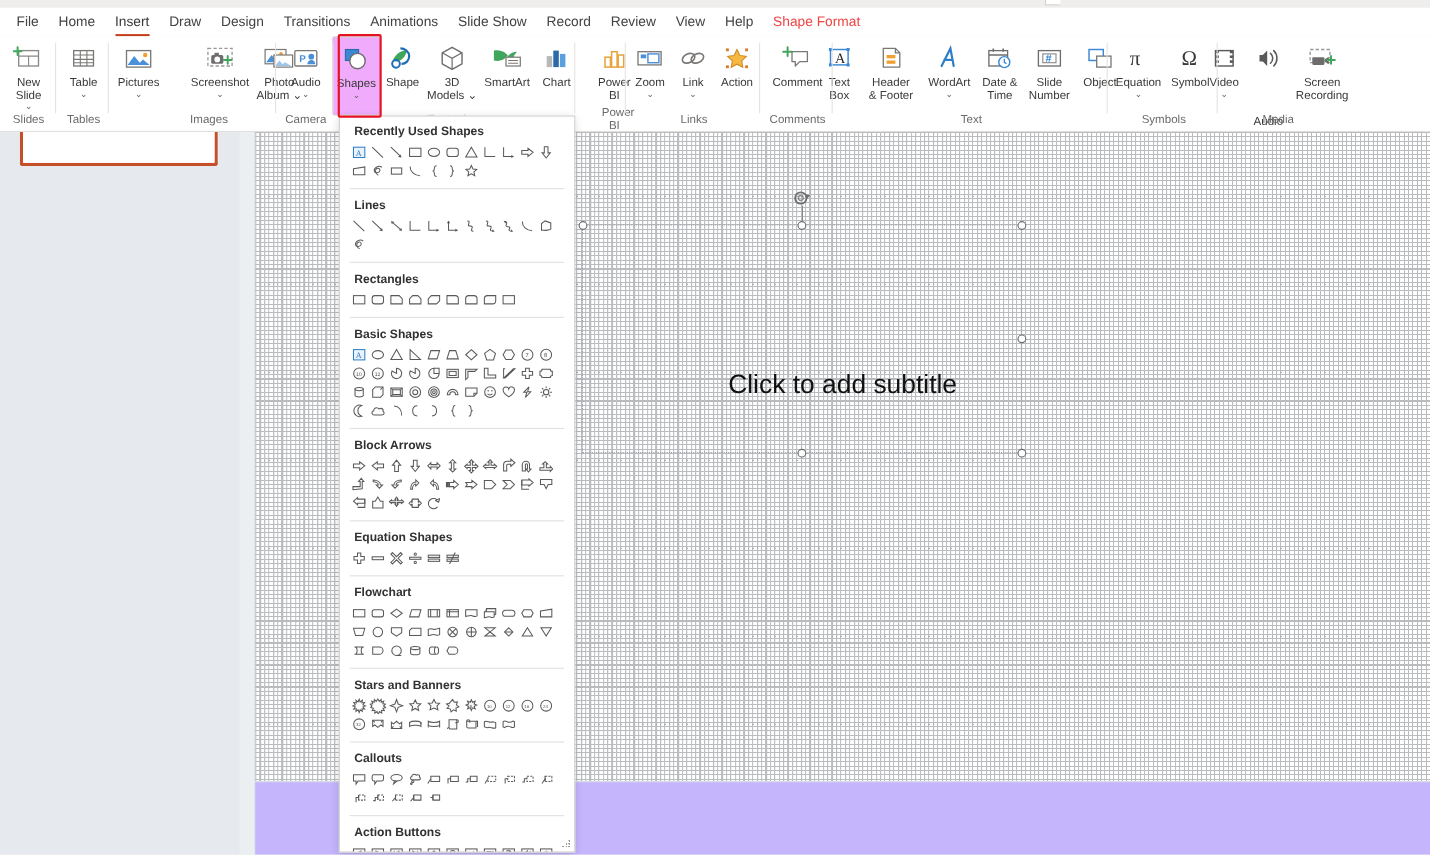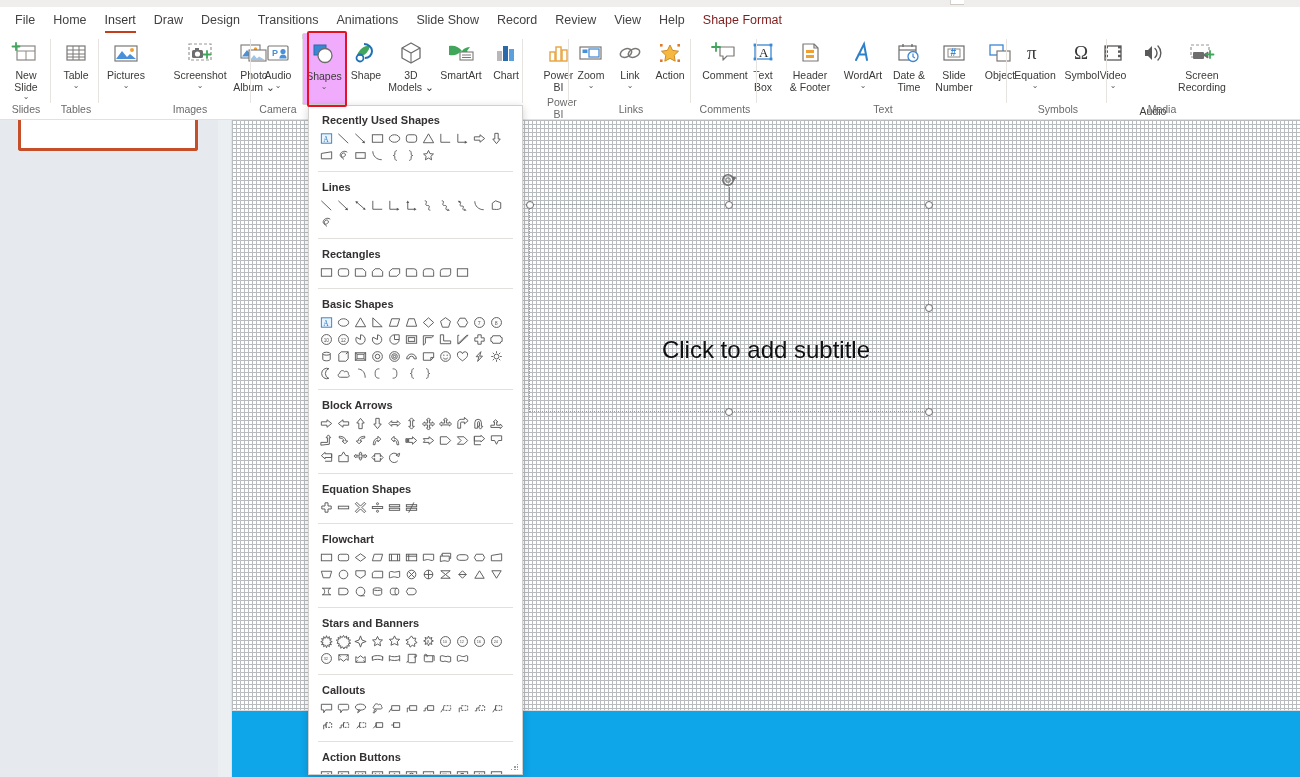--- a/index.html
+++ b/index.html
@@ -30,21 +30,21 @@
   .menu-item {
     font-size: 12.5px; color: #444242;
     padding: 4px 9px 5px 9px; position: relative; white-space: nowrap;
     cursor: default;
   }
   .menu-item.active { color: #383838; }
   .menu-item.active::after {
     content: ""; position: absolute; left: 9px; right: 9px; bottom: -1px;
     height: 2px; background: #c43e1c;
   }
-  .menu-item.ctx { color: #7f1d1d; }
+  .menu-item.ctx { color: #ef4444; }
 
   
   .ribbon {
     position: absolute; left: 0; top: 33px; width: 1300px; height: 87px;
     background: #ffffff; border-bottom: 1px solid #e3e0dd;
   }
   .rgroup {
     position: absolute; top: 0; height: 87px;
     display: flex; flex-direction: column; align-items: center;
   }
@@ -88,21 +88,21 @@
     border-radius: 0 0 3px 3px;
   }
   .pane-divider {
     position: absolute; left: 218px; top: 120px; width: 14px; height: 657px;
     background: #eceff2; border-right: 1px solid #dfe3e7;
   }
 
   
   .canvaswrap {
     position: absolute; left: 232px; top: 120px; width: 1068px; height: 657px;
-    background: #0ea5e9;
+    background: #c4b5fd;
   }
   .slide {
     position: absolute; left: 0; top: 0; width: 1068px; height: 591px;
     background: #ffffff;
     border-bottom: 1px solid #d9dde1;
     overflow: hidden;
   }
   .gridlayer {
     position: absolute; inset: 0;
     background-image:

